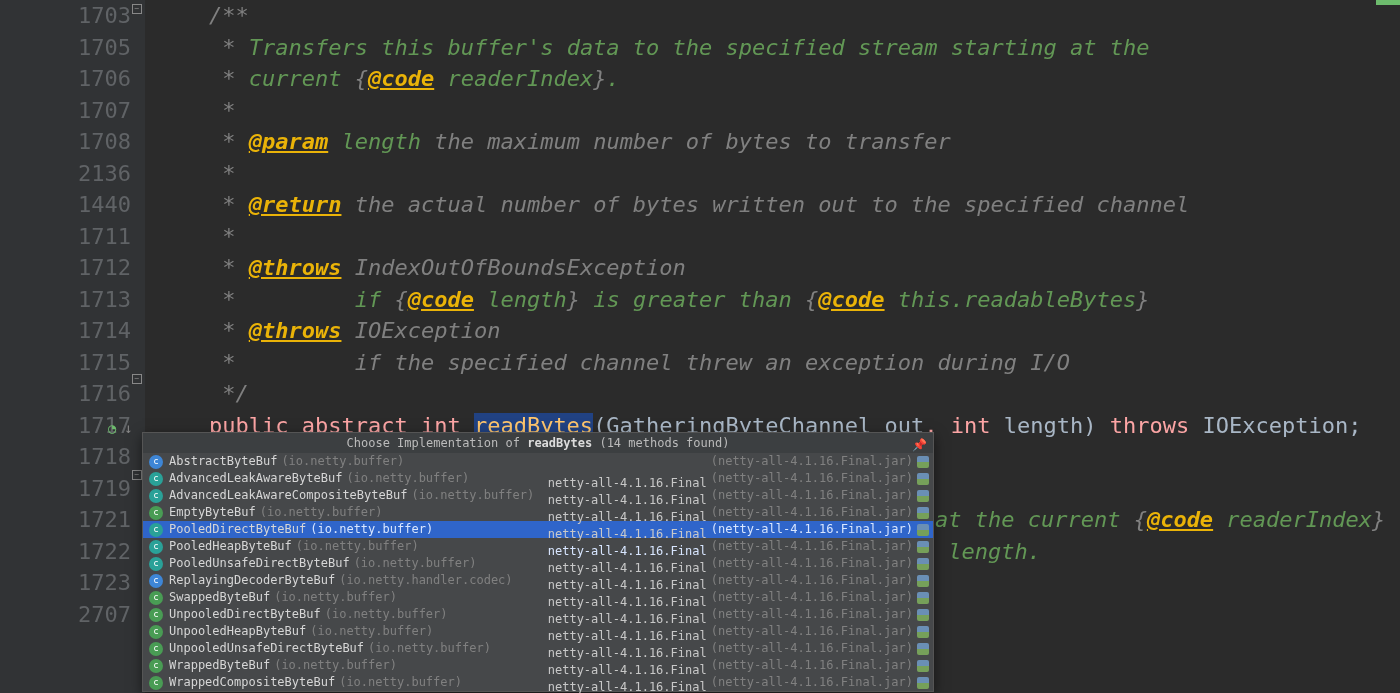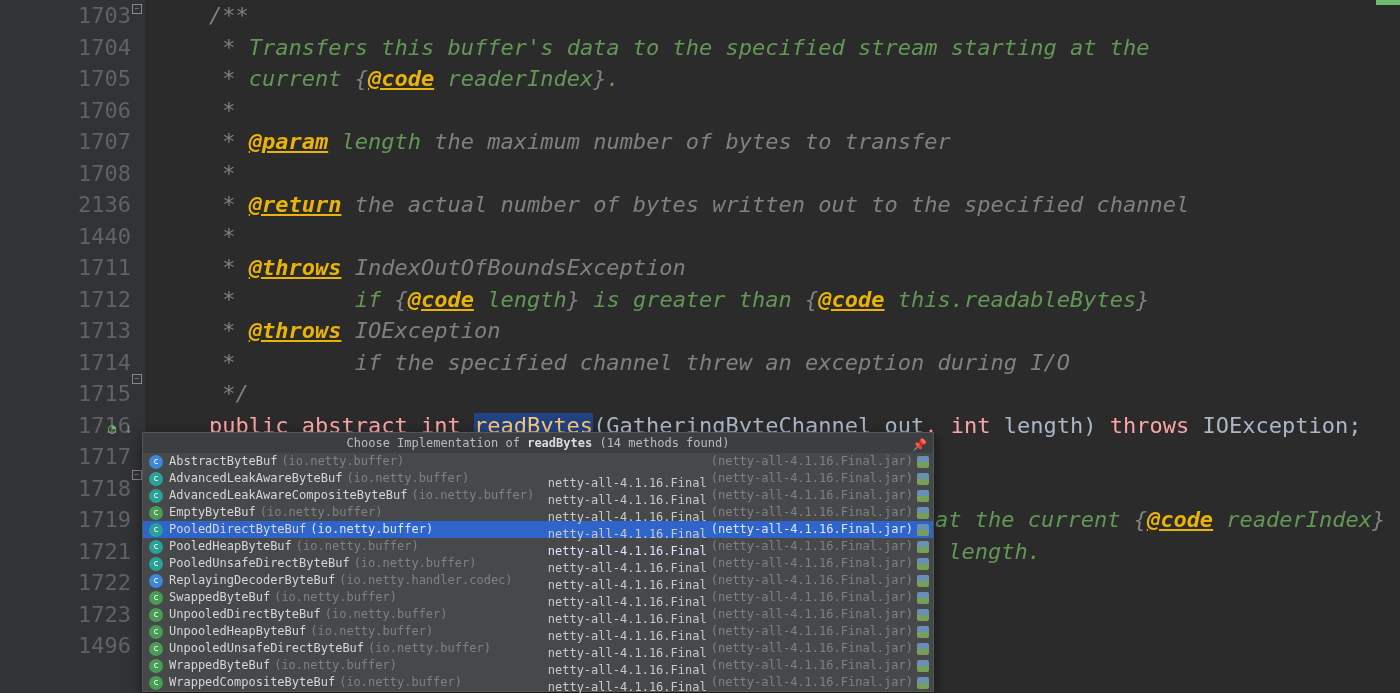--- a/index.html
+++ b/index.html
@@ -148,40 +148,39 @@
 <div class="dl-indicator"></div>
 
 <div class="editor">
   <div class="gutter" id="gutter">
     <div class="fold-mark" style="left:132px; top:4px;">−</div>
     <div class="fold-mark" style="left:132px; top:374px;">−</div>
     <div class="fold-mark" style="left:132px; top:470px;">−</div>
     <span class="gutter-icon" style="top:413px; color:#6dbb6d;">◔</span>
     <span class="gutter-icon" style="top:413px; left:124px; color:#888;">↓</span>
   <div class="gutter-line">1703</div>
-      <div class="gutter-line">1704</div>
       <div class="gutter-line">1705</div>
       <div class="gutter-line">1706</div>
       <div class="gutter-line">1707</div>
       <div class="gutter-line">1708</div>
       <div class="gutter-line">2136</div>
       <div class="gutter-line">1440</div>
       <div class="gutter-line">1711</div>
       <div class="gutter-line">1712</div>
       <div class="gutter-line">1713</div>
       <div class="gutter-line">1714</div>
       <div class="gutter-line">1715</div>
       <div class="gutter-line">1716</div>
       <div class="gutter-line">1717</div>
       <div class="gutter-line">1718</div>
       <div class="gutter-line">1719</div>
       <div class="gutter-line">1721</div>
       <div class="gutter-line">1722</div>
       <div class="gutter-line">1723</div>
-      <div class="gutter-line">1496</div>
+      <div class="gutter-line">2707</div>
     </div>
   <div class="code-area" id="code"><div class="code-line"><span class="c-gray">/**</span></div><div class="code-line"><span class="c-gray"> * </span><span class="c-green">Transfers this buffer's data to the specified stream starting at the</span></div><div class="code-line"><span class="c-gray"> * </span><span class="c-green">current </span><span class="c-gray">{</span><span class="c-green-u">@code</span><span class="c-green"> readerIndex</span><span class="c-gray">}</span><span class="c-green">.</span></div><div class="code-line"><span class="c-gray"> *</span></div><div class="code-line"><span class="c-gray"> * </span><span class="c-green-u">@param</span><span class="c-green"> length </span><span class="c-gray">the maximum number of bytes to transfer</span></div><div class="code-line"><span class="c-gray"> *</span></div><div class="code-line"><span class="c-gray"> * </span><span class="c-green-u">@return</span><span class="c-gray"> the actual number of bytes written out to the specified channel</span></div><div class="code-line"><span class="c-gray"> *</span></div><div class="code-line"><span class="c-gray"> * </span><span class="c-green-u">@throws</span><span class="c-gray"> IndexOutOfBoundsException</span></div><div class="code-line"><span class="c-gray"> *         </span><span class="c-green">if </span><span class="c-gray">{</span><span class="c-green-u">@code</span><span class="c-green"> length</span><span class="c-gray">} </span><span class="c-green">is greater than </span><span class="c-gray">{</span><span class="c-green-u">@code</span><span class="c-green"> this.readableBytes</span><span class="c-gray">}</span></div><div class="code-line"><span class="c-gray"> * </span><span class="c-green-u">@throws</span><span class="c-gray"> IOException</span></div><div class="code-line"><span class="c-gray"> *         </span><span class="c-gray">if the specified channel threw an exception during I/O</span></div><div class="code-line"><span class="c-gray"> */</span></div><div class="code-line"><span class="c-kw">public abstract int </span><span class="c-method token-highlight">readBytes</span><span class="c-sig">(GatheringByteChannel out</span><span class="c-kw">, </span><span class="c-kw">int </span><span class="c-sig">length) </span><span class="c-kw">throws </span><span class="c-sig">IOException;</span></div><div class="code-line"></div><div class="code-line"></div><div class="code-line" style="padding-left: 620px;"><span class="c-green"> length at the current </span><span class="c-gray">{</span><span class="c-green-u">@code</span><span class="c-green"> readerIndex</span><span class="c-gray">}</span></div><div class="code-line" style="padding-left: 620px;"><span class="c-green">he given length.</span></div><div class="code-line"></div><div class="code-line"></div><div class="code-line"></div><div class="code-line"></div></div>
 </div>
 
 <div class="popup">
   <div class="popup-header">
     <span>Choose Implementation of </span><b>readBytes</b><span> (14 methods found)</span>
     <span class="pin-icon">📌</span>
   </div>
   <div class="popup-list" id="popup-list">

